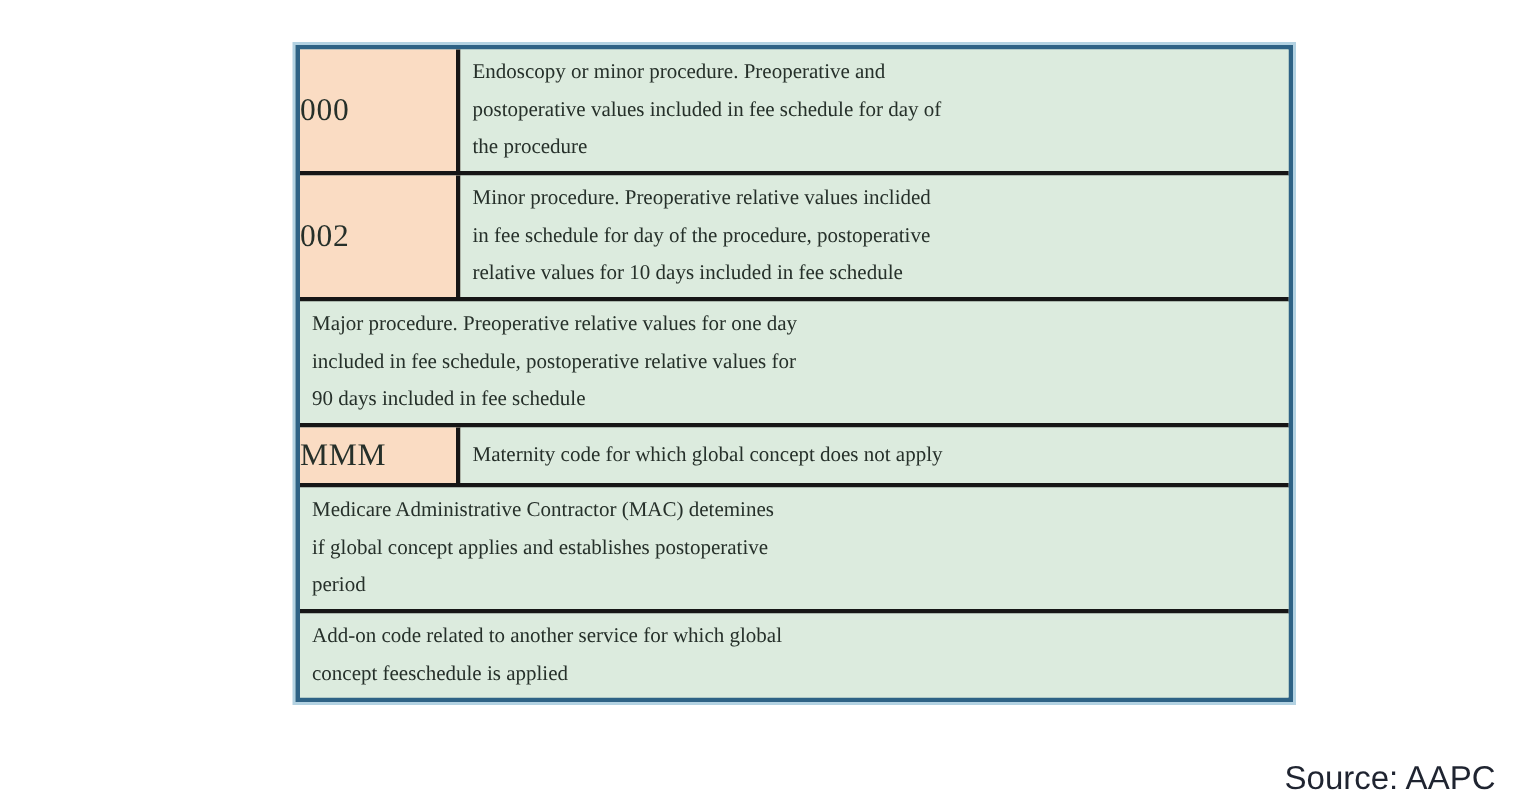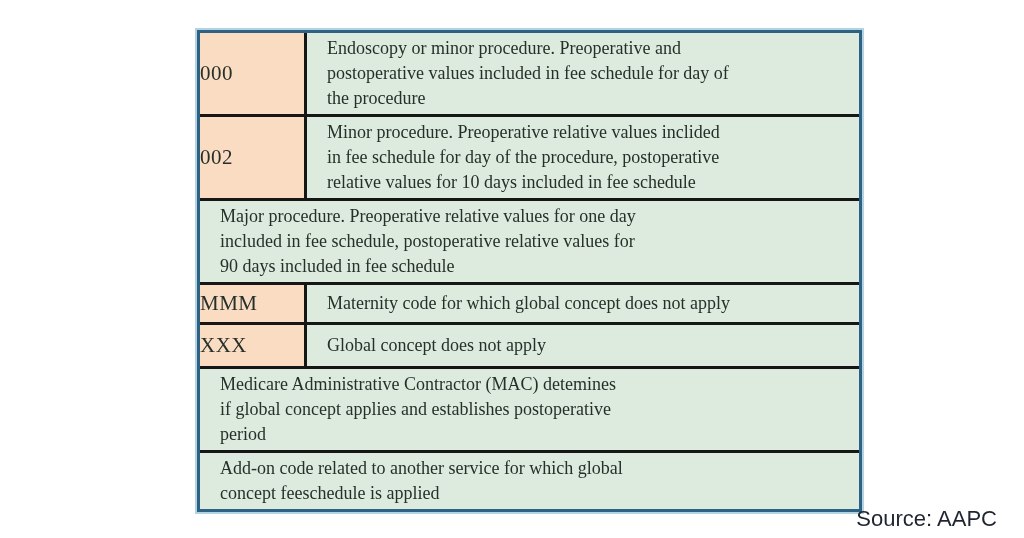--- a/index.html
+++ b/index.html
@@ -35,22 +35,22 @@
     background:var(--code-bg);
     border-right:3px solid var(--inner-border);
     display:flex;align-items:center;
     font-size:21px;color:var(--text);
     letter-spacing:0.5px;
   }
   .desc-cell{
     flex:1;box-sizing:border-box;
     background:var(--desc-bg);
     display:flex;align-items:center;
-    padding:2px 4px 2px 20px;
-    font-size:18px;line-height:25px;
+    padding:2px 4px 2px 8px;
+    font-size:14px;line-height:25px;
     color:var(--text);
     white-space:pre-line;
   }
   
   .row.lines-3{min-height:81px;}
   .row.lines-1a{min-height:37px;}
   .row.lines-1b{min-height:41px;}
   .row.lines-2{min-height:56px;}
   .source-note{
     position:absolute;top:506px;right:27px;
@@ -83,24 +83,20 @@
       <div class="desc-cell">Major procedure. Preoperative relative values for one day
 included in fee schedule, postoperative relative values for
 90 days included in fee schedule</div>
     </div>
 
     <div class="row lines-1a">
       <div class="code-cell">MMM</div>
       <div class="desc-cell">Maternity code for which global concept does not apply</div>
     </div>
 
-    <div class="row lines-1b">
-      <div class="code-cell">XXX</div>
-      <div class="desc-cell">Global concept does not apply</div>
-    </div>
 
     <div class="row lines-3">
       <div class="desc-cell">Medicare Administrative Contractor (MAC) detemines
 if global concept applies and establishes postoperative
 period</div>
     </div>
 
     <div class="row lines-2">
       <div class="desc-cell">Add-on code related to another service for which global
 concept feeschedule is applied</div>

